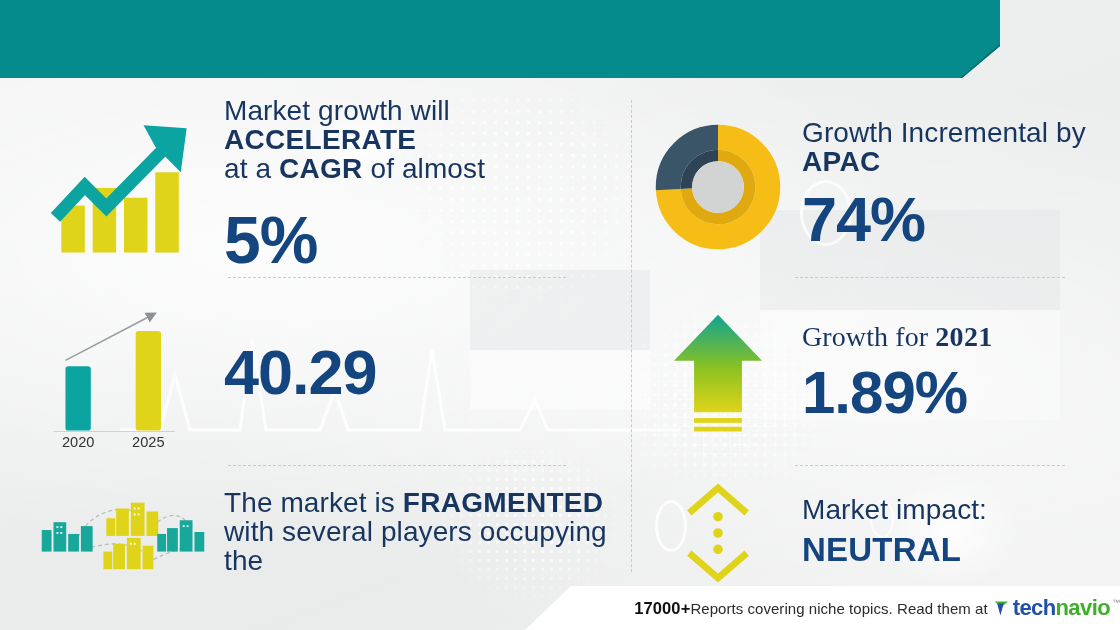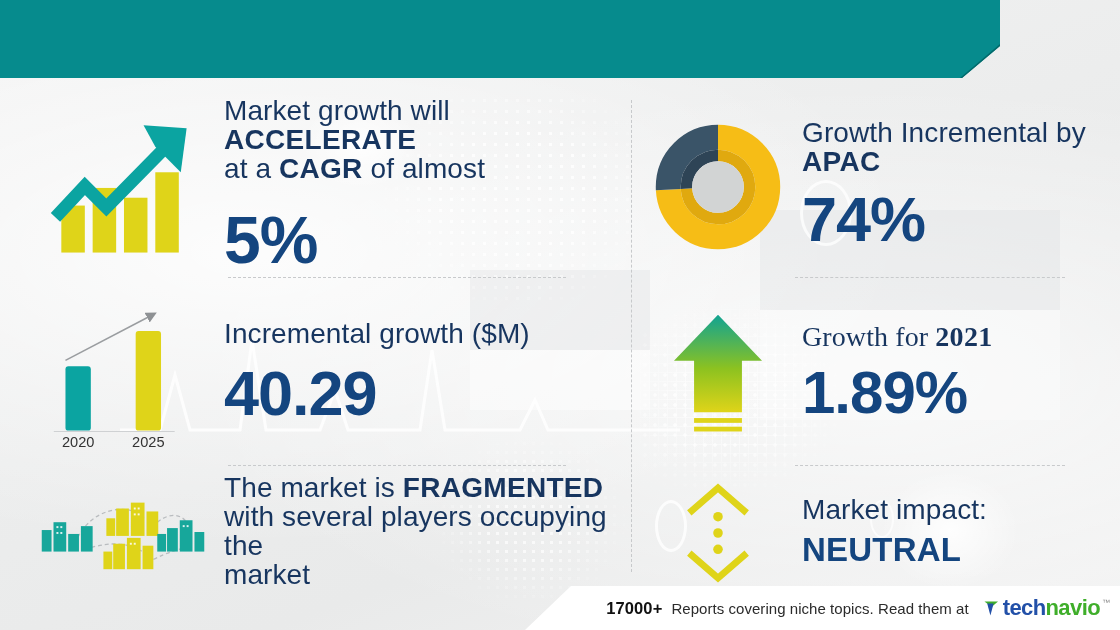--- a/index.html
+++ b/index.html
@@ -128,21 +128,21 @@
     position:absolute;left:0;bottom:0;width:1120px;height:44px;z-index:6;
   }
   #footer .plate{
     position:absolute;right:0;bottom:0;width:595px;height:44px;
     background:#ffffff;
     -webkit-clip-path:polygon(46px 0, 100% 0, 100% 100%, 0 100%);
     clip-path:polygon(46px 0, 100% 0, 100% 100%, 0 100%);
   }
   #footer .fcontent{
     position:absolute;right:0;bottom:0;height:44px;
-    display:flex;align-items:center;gap:9px;padding-right:10px;
+    display:flex;align-items:center;gap:0;
   }
   .f-count{color:#111;font-size:16.5px;font-weight:bold;letter-spacing:.1px;}
   .f-text{color:#2b2b2b;font-size:15px;letter-spacing:.05px;}
   .logo{display:flex;align-items:center;gap:2px;margin-left:6px;}
   .logo .mark{width:17px;height:18px;}
   .logo .wm{font-size:22px;font-weight:bold;letter-spacing:-.6px;}
   .logo .wm .t{color:#2250a8;}
   .logo .wm .n{color:#3fae2a;}
   .logo .tm{font-size:8px;color:#8a8a8a;align-self:flex-start;margin-top:3px;}
 </style>
@@ -209,23 +209,20 @@
         </defs>
         <line x1="36" y1="66" x2="124" y2="20" stroke="#9a9da0" stroke-width="1.6" marker-end="url(#arrhead)"></line>
         <rect x="36" y="72" width="26" height="66" rx="3" fill="#0ba4a1"></rect>
         <rect x="108" y="36" width="26" height="102" rx="3" fill="#dfd419"></rect>
         <line x1="24" y1="139" x2="148" y2="139" stroke="#cfd1d3" stroke-width="1.2"></line>
         <text x="49" y="155" text-anchor="middle" font-family="Liberation Sans, sans-serif" font-size="15" fill="#333">2020</text>
         <text x="121" y="155" text-anchor="middle" font-family="Liberation Sans, sans-serif" font-size="15" fill="#333">2025</text>
       </svg>
     </div>
     <div class="txt" style="padding-left:6px;">
-      <div class="line" style="margin-bottom:14px;">
-        <span>Incremental growth ($M)</span>
-      </div>
       <div class="big v2">40.29</div>
     </div>
   </div>
 
   <div class="hdiv" style="left:228px;top:465px;width:338px;"></div>
 
   <div class="cell" style="left:28px;top:476px;width:580px;height:110px;">
     <div class="icon-wrap" style="width:190px;height:100px;">
       <svg viewBox="0 0 190 100" width="186" height="98">
         <g stroke="#b9bcbf" stroke-width="1.3" fill="none" stroke-dasharray="4 3">
@@ -270,23 +267,20 @@
         </g>
       </svg>
     </div>
     <div class="txt" style="padding-left:6px;">
       <div class="line">
         <span>The market is </span><b>FRAGMENTED</b>
       </div>
       <div class="line">
         <span>with several players occupying the</span>
       </div>
-      <div class="line">
-        <span>market</span>
-      </div>
     </div>
   </div>
 
   <div class="cell" style="left:648px;top:100px;width:460px;height:168px;">
     <div class="icon-wrap" style="width:140px;height:140px;">
       <svg viewBox="0 0 140 140" width="134" height="134">
         <g transform="translate(70,70)">
 
           <circle r="52" fill="none" stroke="#f6bd16" stroke-width="26" stroke-dasharray="241.8 85.0" transform="rotate(-90)"></circle>
           <circle r="52" fill="none" stroke="#3a5468" stroke-width="26" stroke-dasharray="85.0 241.8" stroke-dashoffset="-241.8" transform="rotate(-90)"></circle>

